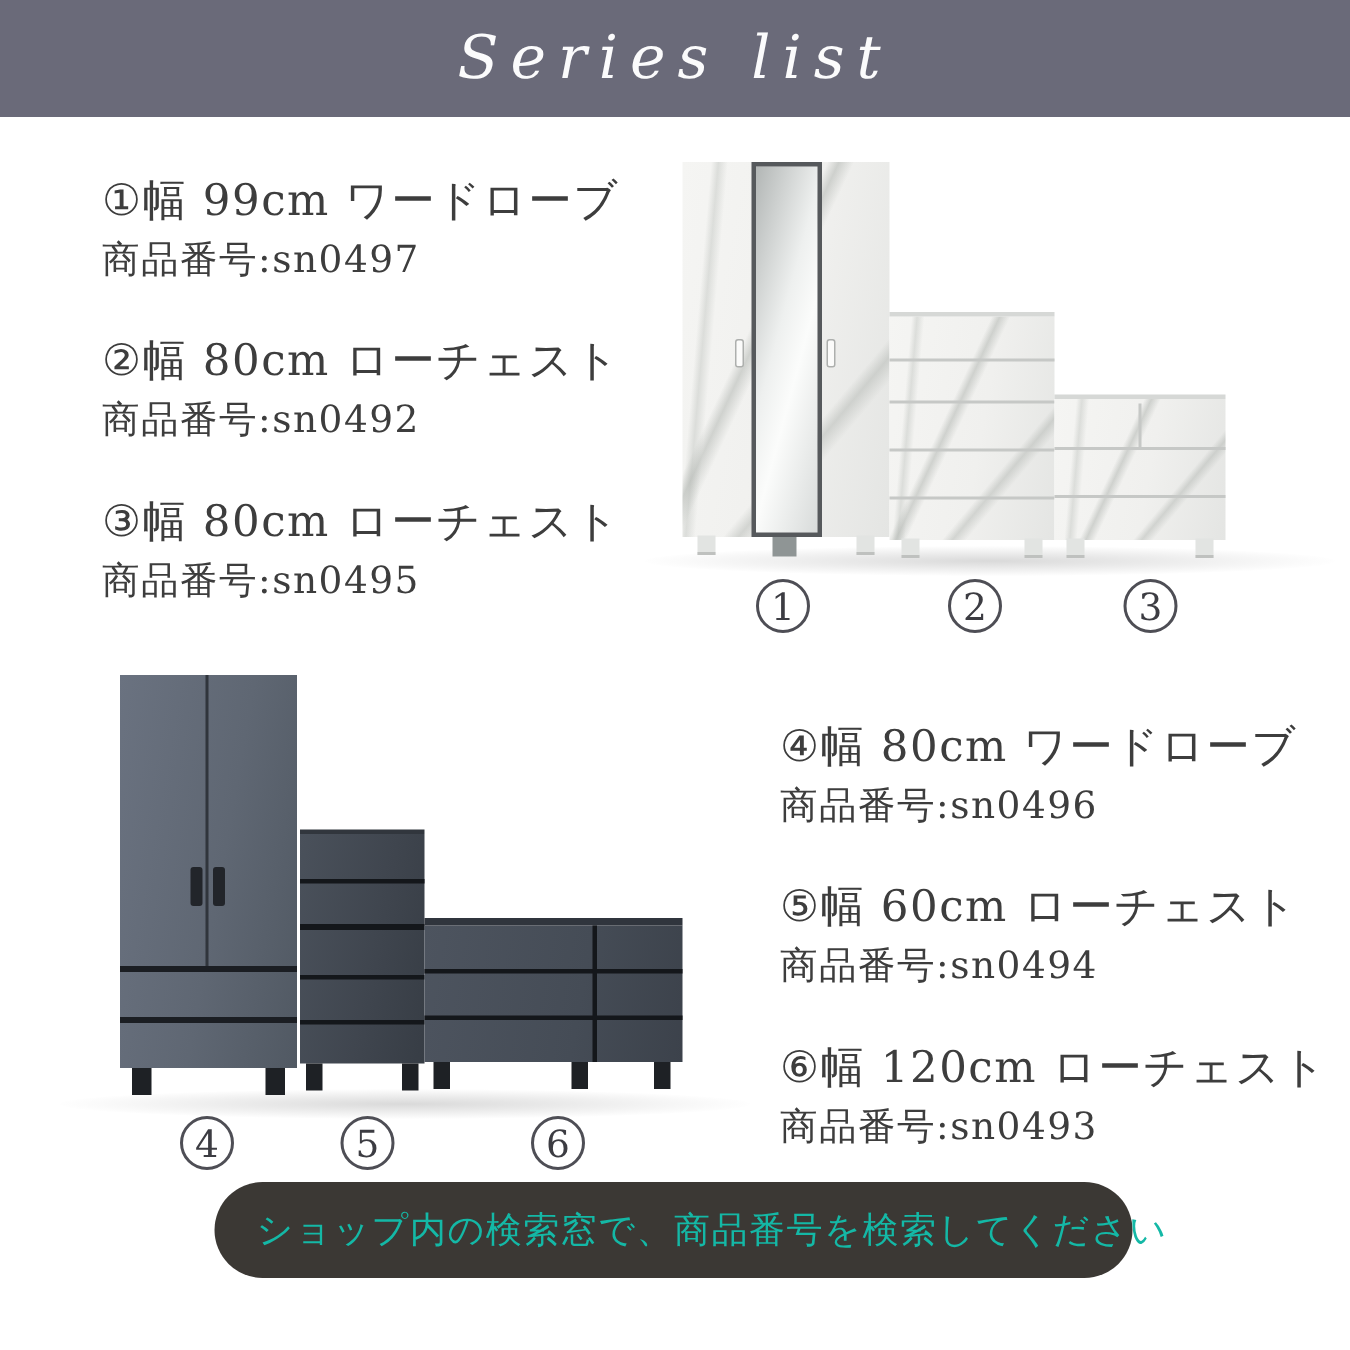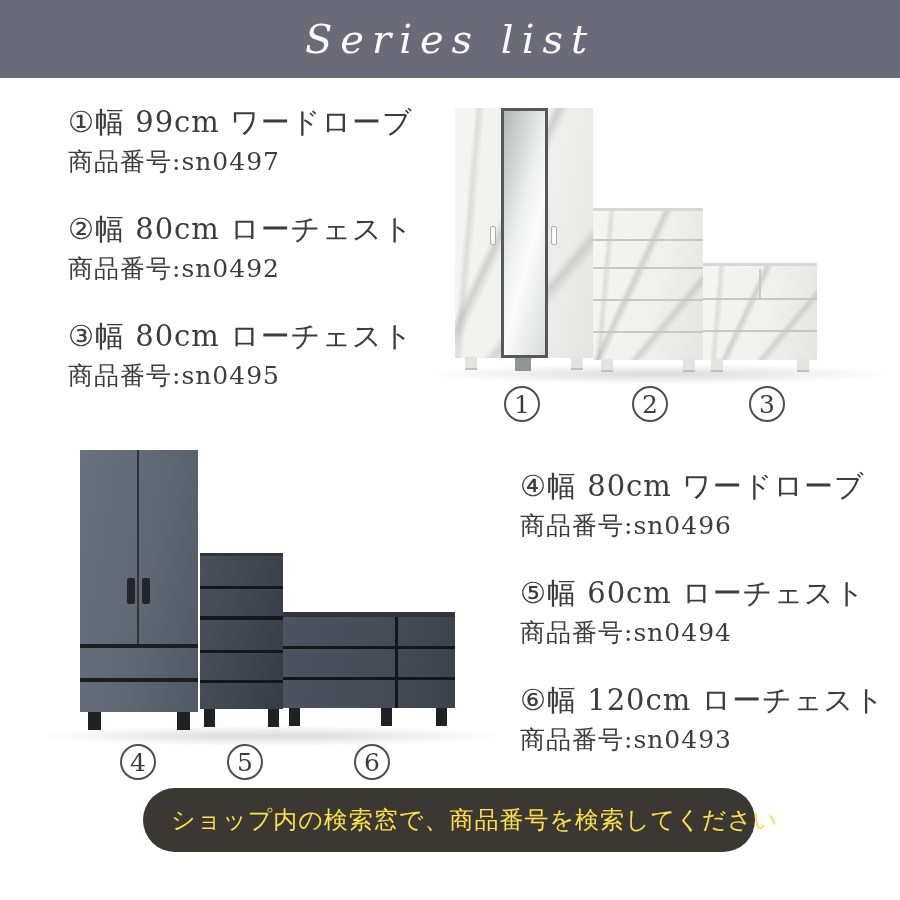--- a/index.html
+++ b/index.html
@@ -5,21 +5,21 @@
   html,body{margin:0;padding:0;}
   .page{position:relative;width:900px;height:900px;background:#ffffff;overflow:hidden;
         font-family:"DejaVu Serif","DejaVu Sans",serif;}
 
   
   .header{position:absolute;left:0;top:0;width:900px;height:78px;background:#6A6A79;
           display:flex;align-items:center;justify-content:center;font-style:italic;}
   .header-title{color:#fbfbfc;font-size:40px;letter-spacing:8px;font-weight:400;}
 
   
-  .plist{position:absolute;}
+  .plist{position:absolute;margin-top:11px;}
   .plist-top{left:68px;top:104px;width:370px;}
   .plist-bottom{left:520px;top:468px;width:340px;}
   .pitem{margin-bottom:34px;}
   .ptitle{font-size:29px;line-height:37px;color:#3d3d3d;letter-spacing:1px;white-space:nowrap;}
   .pcode{font-size:25px;line-height:31px;margin-top:5px;color:#3d3d3d;letter-spacing:1px;white-space:nowrap;}
 
   
   .set{position:absolute;}
   .white-set{left:430px;top:90px;width:470px;height:350px;}
   .dark-set{left:30px;top:440px;width:500px;height:352px;}
@@ -68,21 +68,21 @@
         font-size:25px;color:#3c3c42;background:transparent;}
   .white-set .circ{top:296px;}
   .dark-set .circ{top:304px;}
   .c1{left:74px;} .c2{left:202px;} .c3{left:319px;}
   .c4{left:90px;} .c5{left:197px;} .c6{left:324px;}
 
   
   .banner{position:absolute;left:143px;top:788px;width:612px;height:64px;border-radius:32px;
           background:#3B3834;display:flex;align-items:center;justify-content:space-between;
           padding:0 16px 0 28px;box-sizing:border-box;}
-  .banner-text{color:#fde047;font-size:24px;letter-spacing:1px;white-space:nowrap;
+  .banner-text{color:#14b8a6;font-size:24px;letter-spacing:1px;white-space:nowrap;
                font-family:"DejaVu Sans","Liberation Sans",sans-serif;}
   .mag{width:46px;height:46px;flex:0 0 auto;}
   .mag circle{fill:none;stroke:#ffffff;stroke-width:5;}
   .mag line{stroke:#ffffff;stroke-width:7;stroke-linecap:round;}
 </style>
 </head>
 <body>
 
 <div class="page">
 

